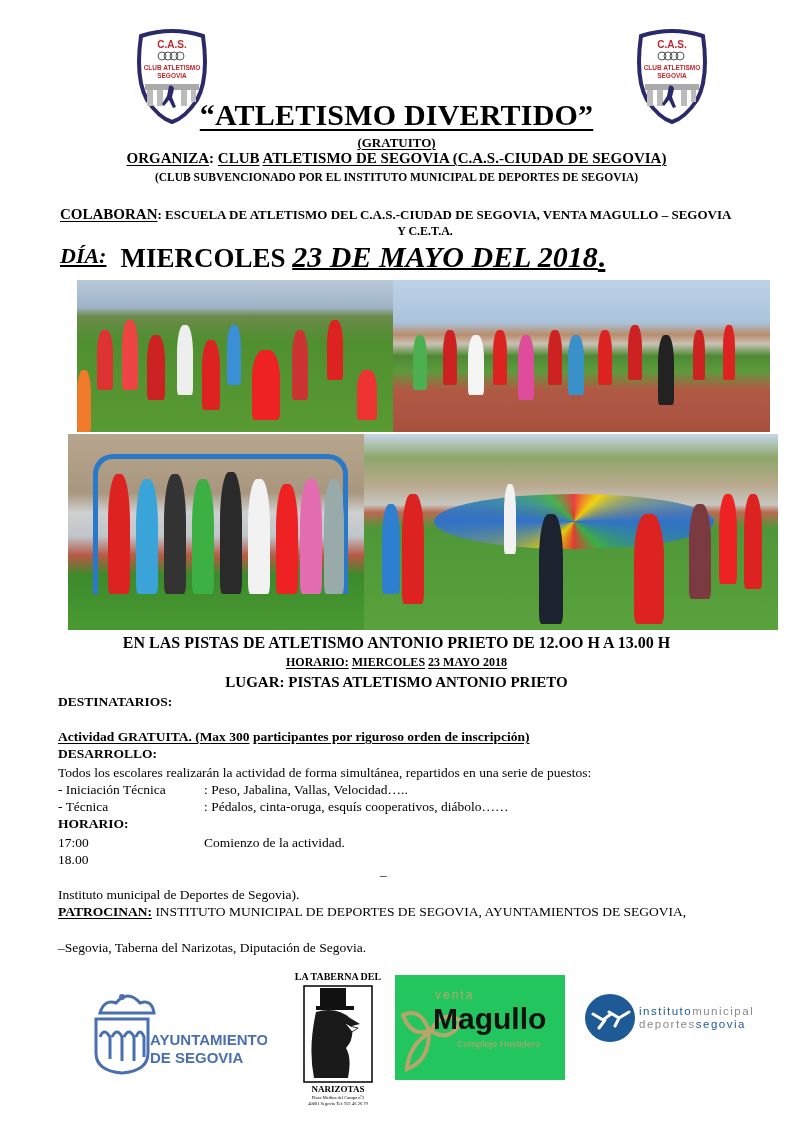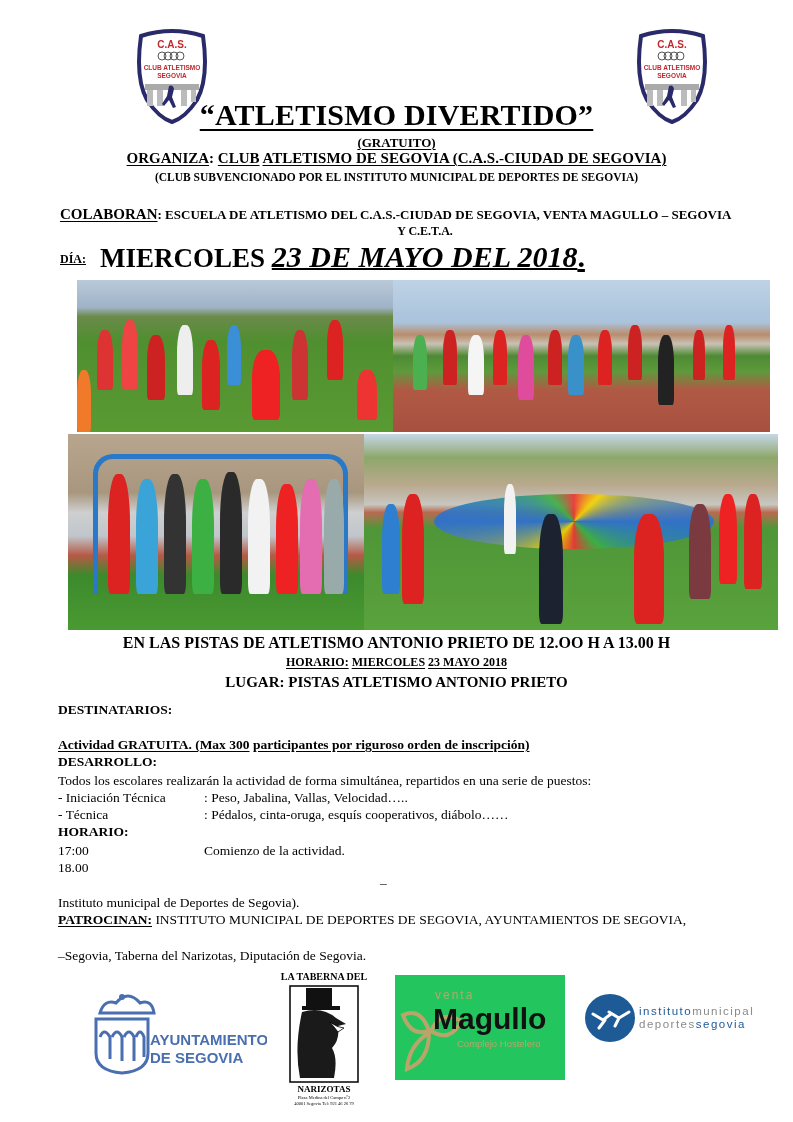--- a/index.html
+++ b/index.html
@@ -15,52 +15,52 @@
   
   .title { left: 0; width: 793px; top: 98px; font-size: 30px; font-weight: bold; text-align: center; letter-spacing: 0.2px; }
   .title span { text-decoration: underline; text-decoration-thickness: 2px; text-underline-offset: 4px; }
   .gratuito { left: 0; width: 793px; top: 135px; font-size: 13px; font-weight: bold; text-align: center; }
   .organiza { left: 0; width: 793px; top: 150px; font-size: 15px; font-weight: bold; text-align: center; }
   .subv { left: 0; width: 793px; top: 170px; font-size: 12.5px; font-weight: bold; text-align: center; transform: scaleX(0.92); }
   .colab { left: 60px; width: 730px; top: 206px; font-size: 13px; font-weight: bold; line-height: 17px; }
   .colab .lbl { font-size: 15px; }
   .colab .l2 { display: block; text-align: center; font-size: 12px; }
   .dia { left: 60px; top: 240px; font-weight: bold; white-space: nowrap; }
-  .dia .lbl { font-size: 12px; text-decoration: underline; vertical-align: 4px; }
+  .dia .lbl { font-size: 22px; text-decoration: underline; vertical-align: 4px; font-style: italic; }
   .dia .day { font-size: 27px; margin-left: 14px; }
   .dia .date { font-size: 30px; font-style: italic; text-decoration: underline; text-decoration-thickness: 2px; margin-top: 22px; }
 
   
   .photo { overflow: hidden; }
   .ph1 { left: 77px; top: 280px; width: 316px; height: 152px; background: linear-gradient(180deg, #b9c9d9 0%, #9fb3c7 18%, #6b8a4a 24%, #4f8f2f 40%, #5a9a33 100%); }
   .ph2 { left: 393px; top: 280px; width: 377px; height: 152px; background: linear-gradient(180deg, #bdd2e6 0%, #aac3db 28%, #b98d6c 36%, #c9c1b4 42%, #4e8a34 50%, #5d9a3c 60%, #b05a45 72%, #a85040 100%); }
   .ph3 { left: 68px; top: 434px; width: 296px; height: 196px; background: linear-gradient(180deg, #b8a58e 0%, #a8977e 30%, #cfcfcf 40%, #c0c6cc 52%, #b65a45 62%, #3c8a2c 72%, #4a9a32 100%); }
   .ph4 { left: 364px; top: 434px; width: 414px; height: 196px; background: linear-gradient(180deg, #c6d7e8 0%, #8ea76a 12%, #b9a98e 26%, #c7c7c0 36%, #b96a52 40%, #4f9638 48%, #5aa23c 100%); }
   .fig { position: absolute; border-radius: 40% 40% 10% 10%; }
 
   
   .pistas { left: 0; width: 793px; top: 634px; font-size: 16px; font-weight: bold; text-align: center; }
   .horario1 { left: 0; width: 793px; top: 655px; font-size: 12px; font-weight: bold; text-align: center; }
   .lugar { left: 0; width: 793px; top: 674px; font-size: 15px; font-weight: bold; text-align: center; }
-  .small { font-size: 13.5px; line-height: 17px; margin-top: 8px; }
+  .small { font-size: 13.5px; line-height: 17px; }
   .dest { left: 58px; top: 693px; font-weight: bold; }
   .act { left: 58px; top: 728px; font-weight: bold; }
   .des { left: 58px; top: 745px; font-weight: bold; }
   .todos { left: 58px; top: 764px; }
   .row { left: 58px; width: 700px; display: flex; }
   .row .c1 { width: 146px; }
   .hor { left: 58px; top: 815px; font-weight: bold; }
   .dash { left: 380px; top: 866px; }
   .inst { left: 58px; top: 886px; }
   .patro { left: 58px; top: 903px; white-space: nowrap; }
   .segovia { left: 58px; top: 939px; }
 
   
   .logo-ayto { left: 92px; top: 985px; width: 175px; height: 90px; text-decoration: underline; }
-  .logo-tab { left: 272px; top: 966px; width: 105px; height: 140px; }
+  .logo-tab { left: 286px; top: 966px; width: 105px; height: 140px; }
   .logo-mag { left: 395px; top: 975px; width: 170px; height: 105px; background: #22c55e; }
   .logo-imd { left: 585px; top: 990px; width: 195px; height: 55px; }
 </style>
 </head>
 <body>
 
 <div class="abs shield" style="left:135px;top:28px;">
   <svg width="74" height="96" viewBox="0 0 74 96">
     <path d="M6 8 Q37 -2 68 8 Q74 50 62 72 Q50 90 37 94 Q24 90 12 72 Q0 50 6 8 Z" fill="#fff" stroke="#2a2a6a" stroke-width="4"></path>
     <text x="37" y="20" font-size="10" font-weight="bold" fill="#c0282d" text-anchor="middle" font-family="Liberation Sans, sans-serif">C.A.S.</text>

